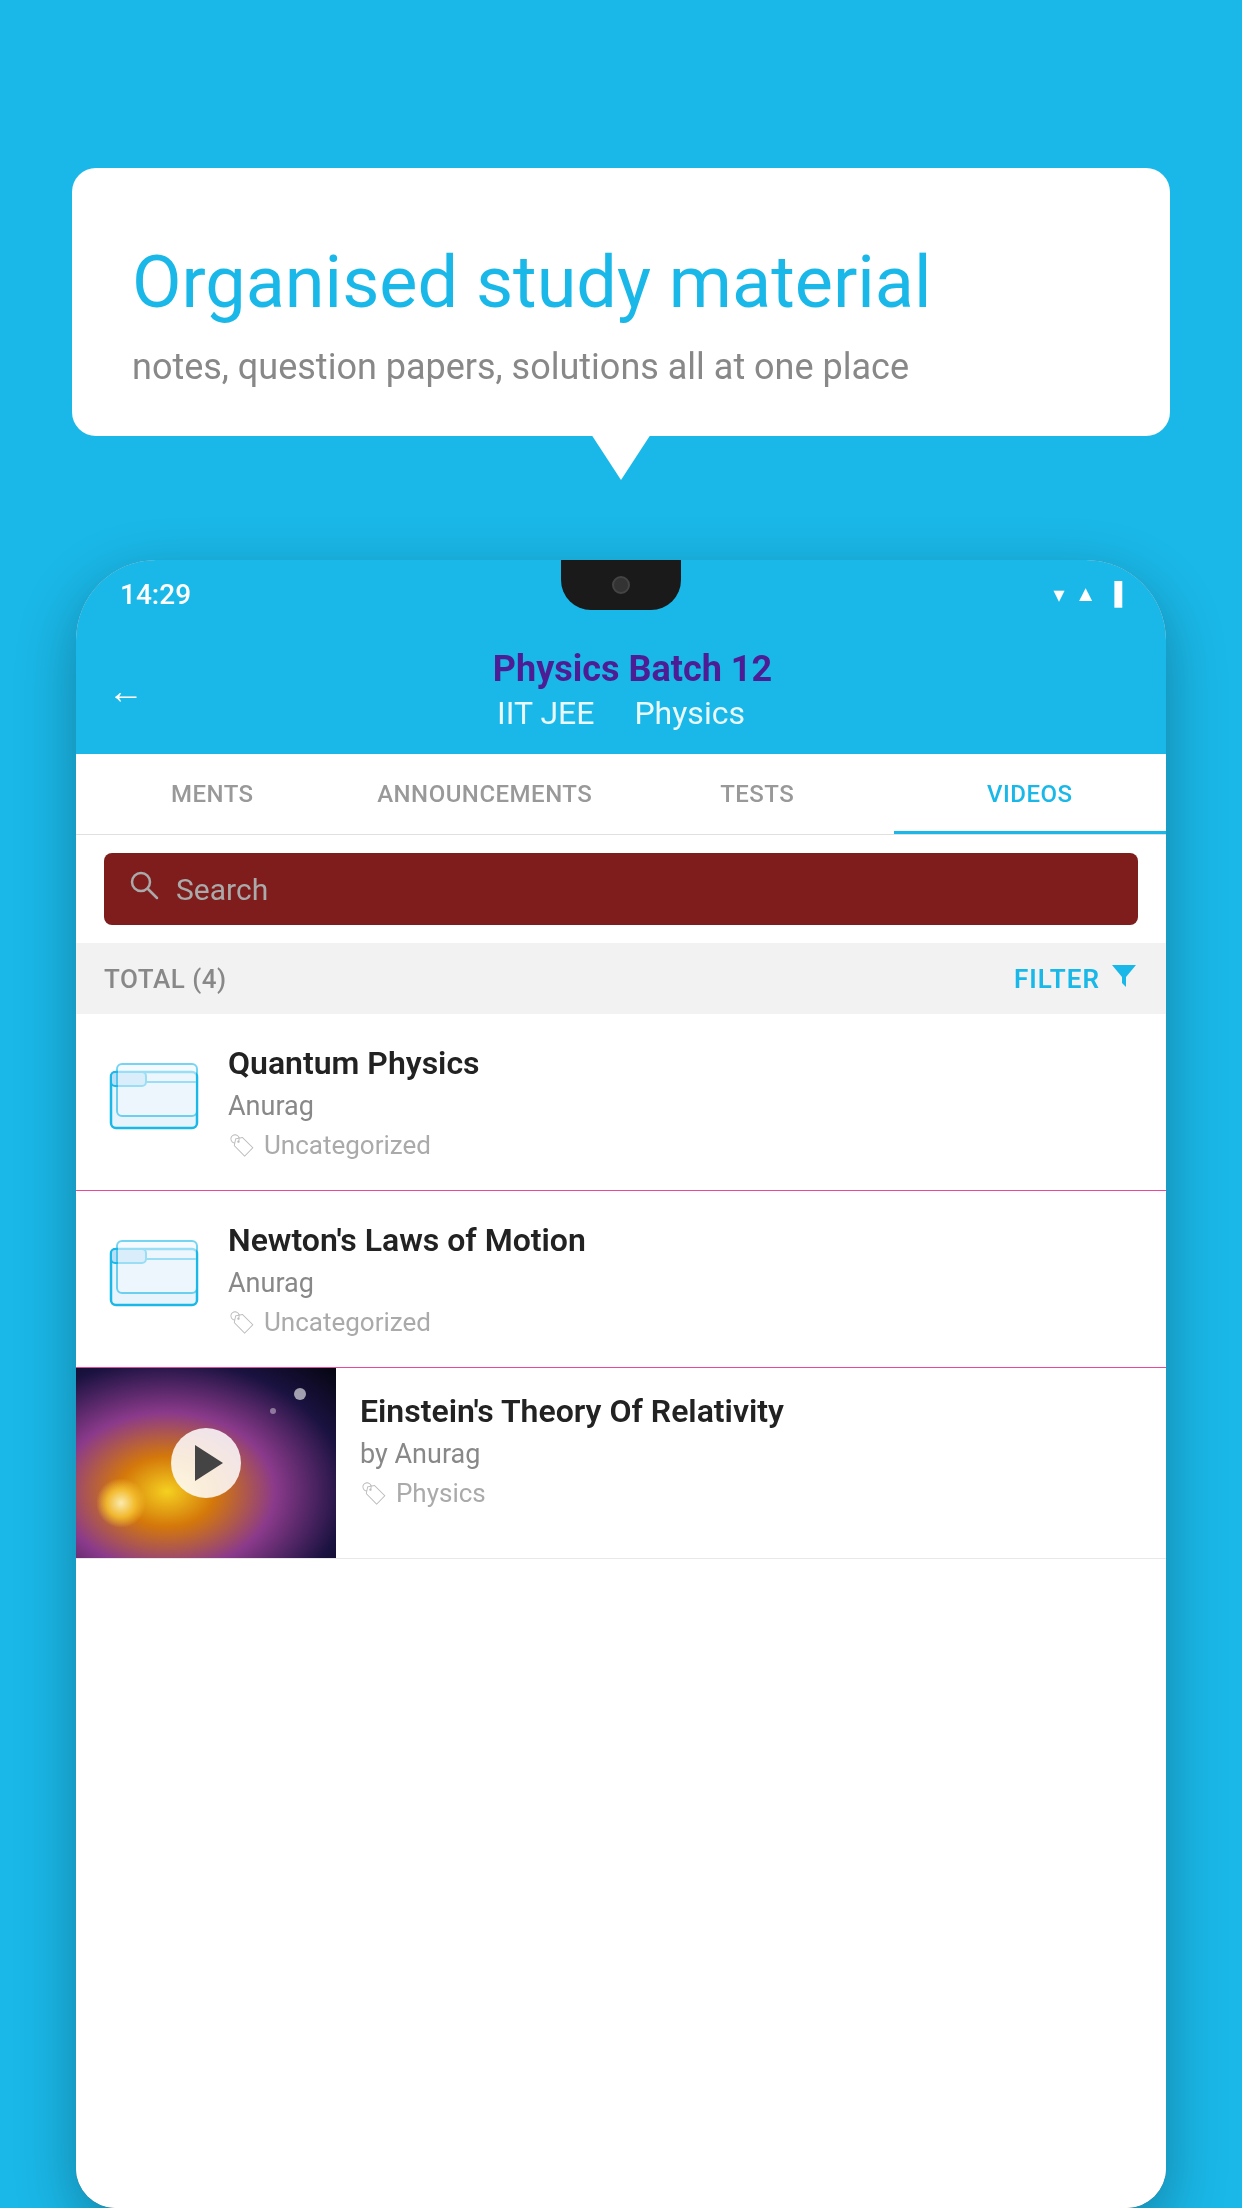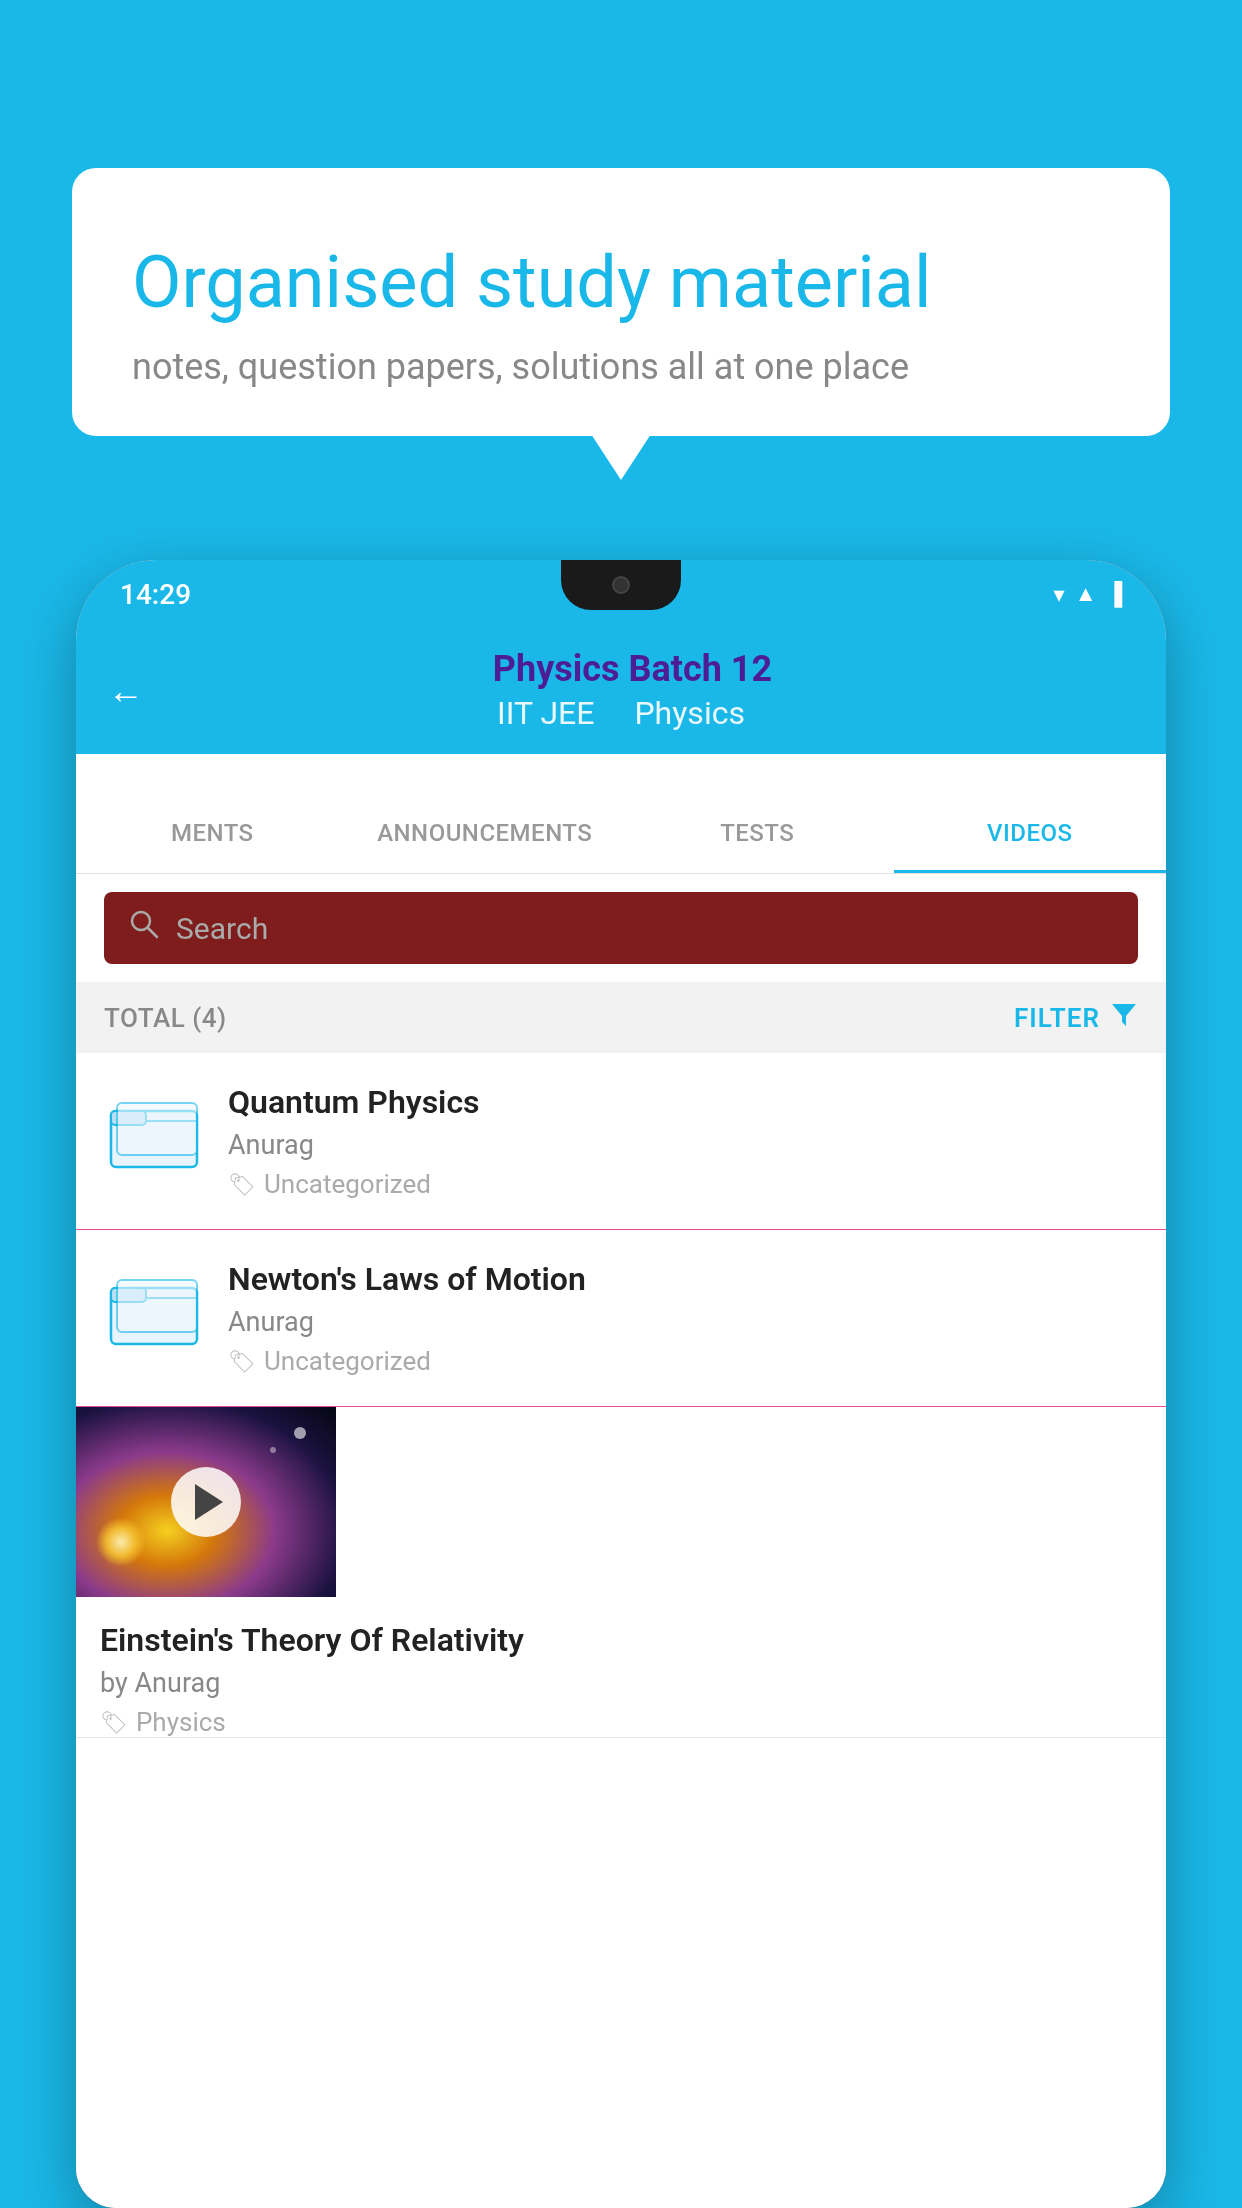--- a/index.html
+++ b/index.html
@@ -160,21 +160,20 @@
 
     .tab {
       flex: 1;
       text-align: center;
       padding: 26px 8px;
       font-size: 24px;
       font-weight: 500;
       color: #999;
       letter-spacing: 0.5px;
       position: relative;
-      margin-top: 39px;
     }
 
     .tab.active {
       color: #1ab8e8;
     }
 
     .tab.active::after {
       content: '';
       position: absolute;
       bottom: 0;
@@ -301,21 +300,20 @@
     }
 
     
     .video-item-with-thumb {
       display: flex;
       align-items: flex-start;
       padding: 0;
       border-bottom: 1px solid #e8e8e8;
       background: white;
       gap: 0;
-      flex-direction: column;
     }
 
     .thumb-image {
       width: 260px;
       height: 190px;
       flex-shrink: 0;
       background: radial-gradient(circle at 40% 60%, #f5c842 0%, #e8860a 30%, #1a1a3a 70%, #0a0a1a 100%);
       position: relative;
       display: flex;
       align-items: center;

